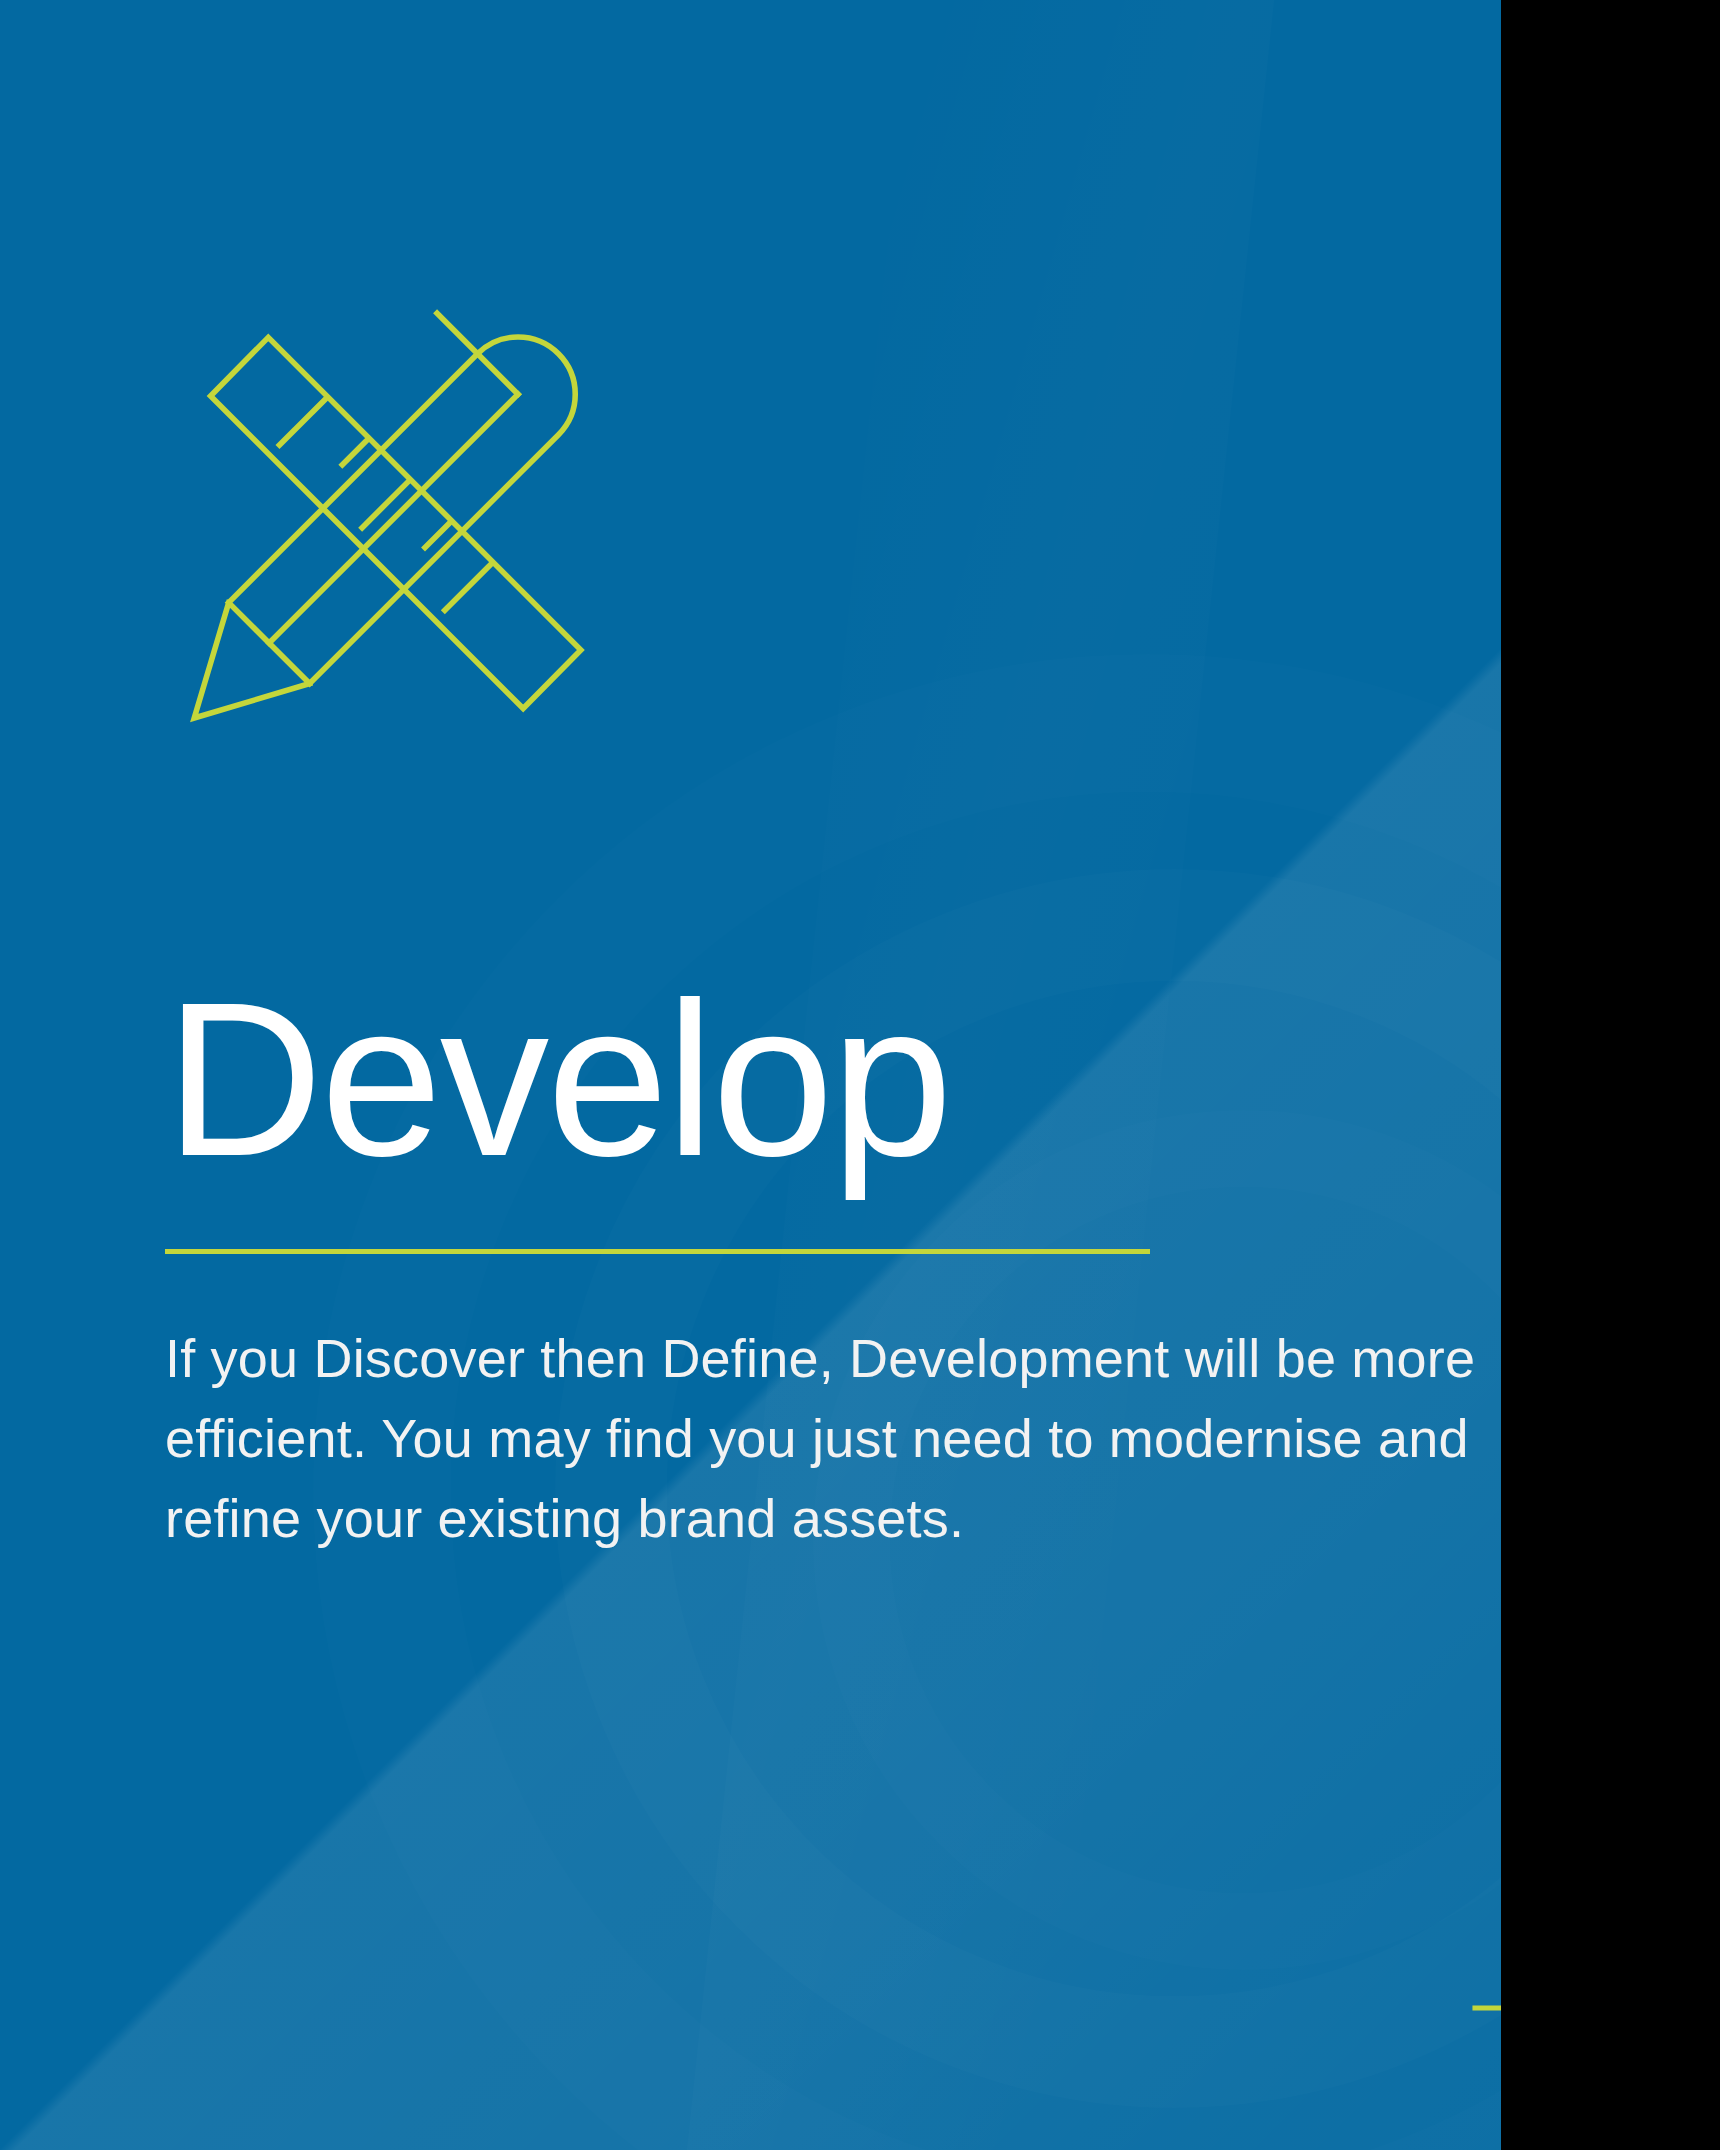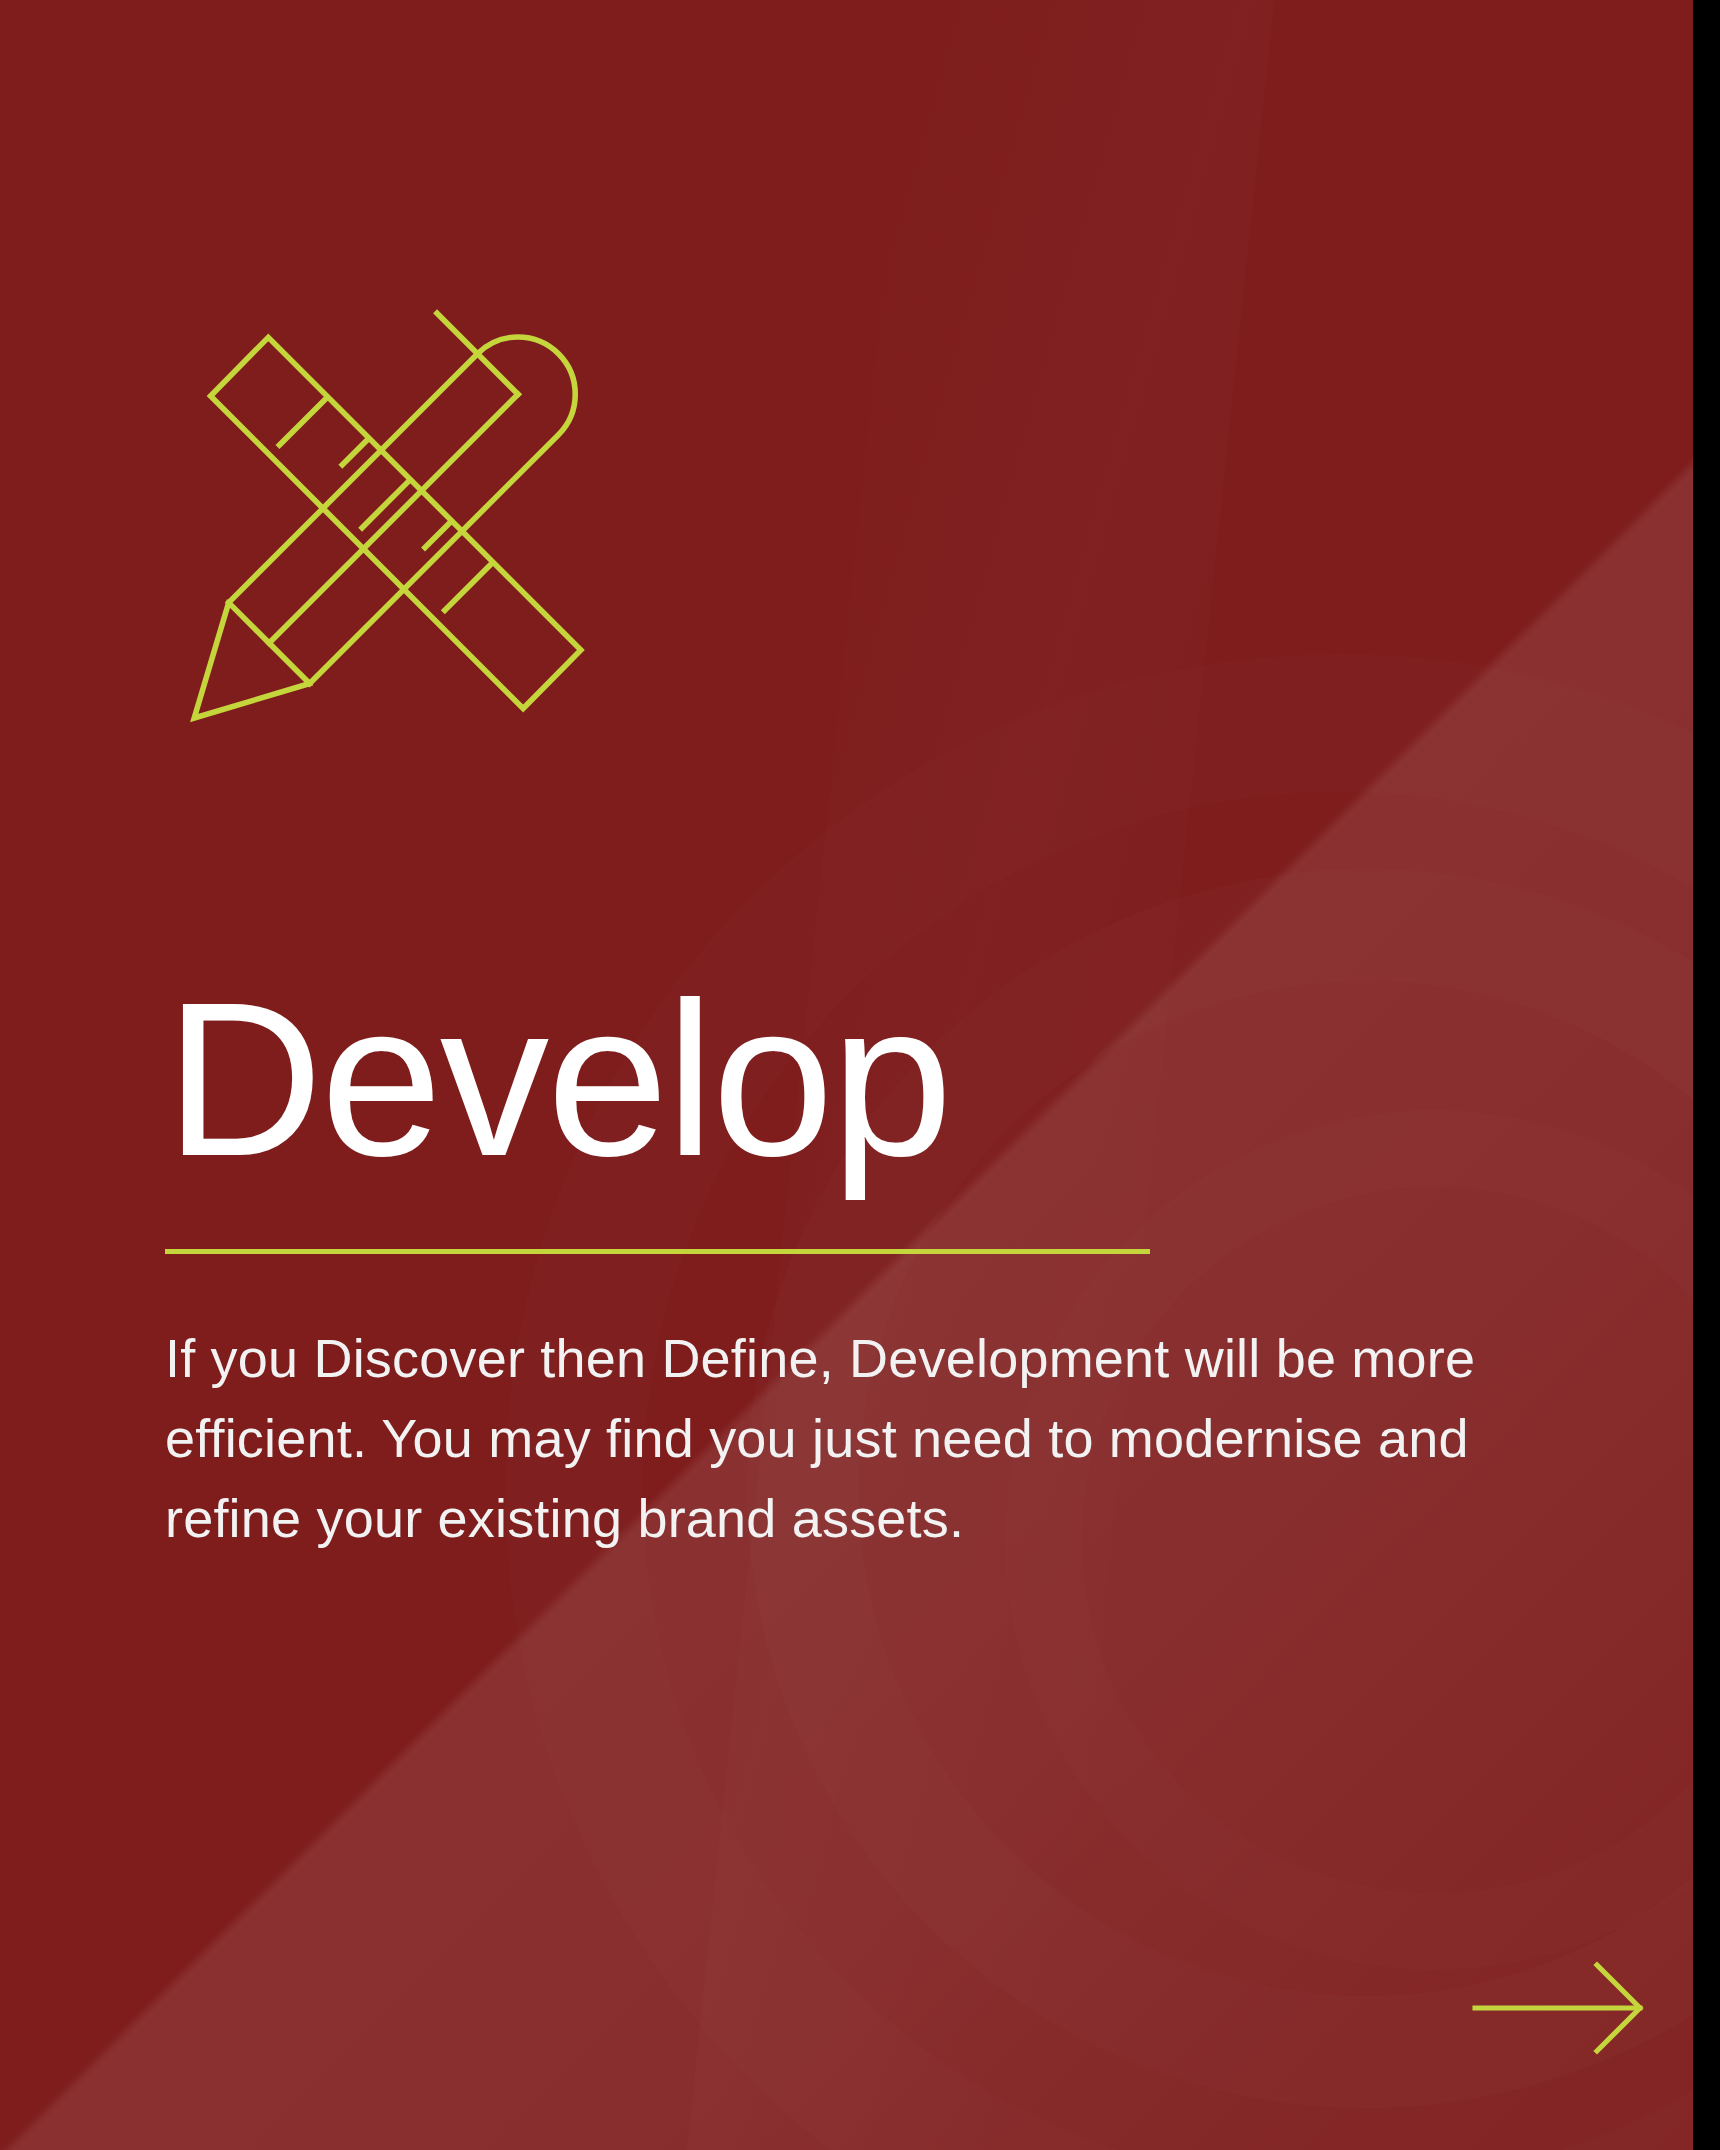--- a/index.html
+++ b/index.html
@@ -7,23 +7,23 @@
     margin: 0;
     padding: 0;
     background: #000000;
   }
   body {
     font-family: "Liberation Sans", sans-serif;
   }
 
   .slide {
     position: relative;
-    width: 1693px;
+    width: 1501px;
     height: 2151px;
-    background: #7f1d1d;
+    background: #0369a1;
     overflow: hidden;
   }
 
   
   .bg-layer {
     position: absolute;
     inset: 0;
     overflow: hidden;
     pointer-events: none;
   }

